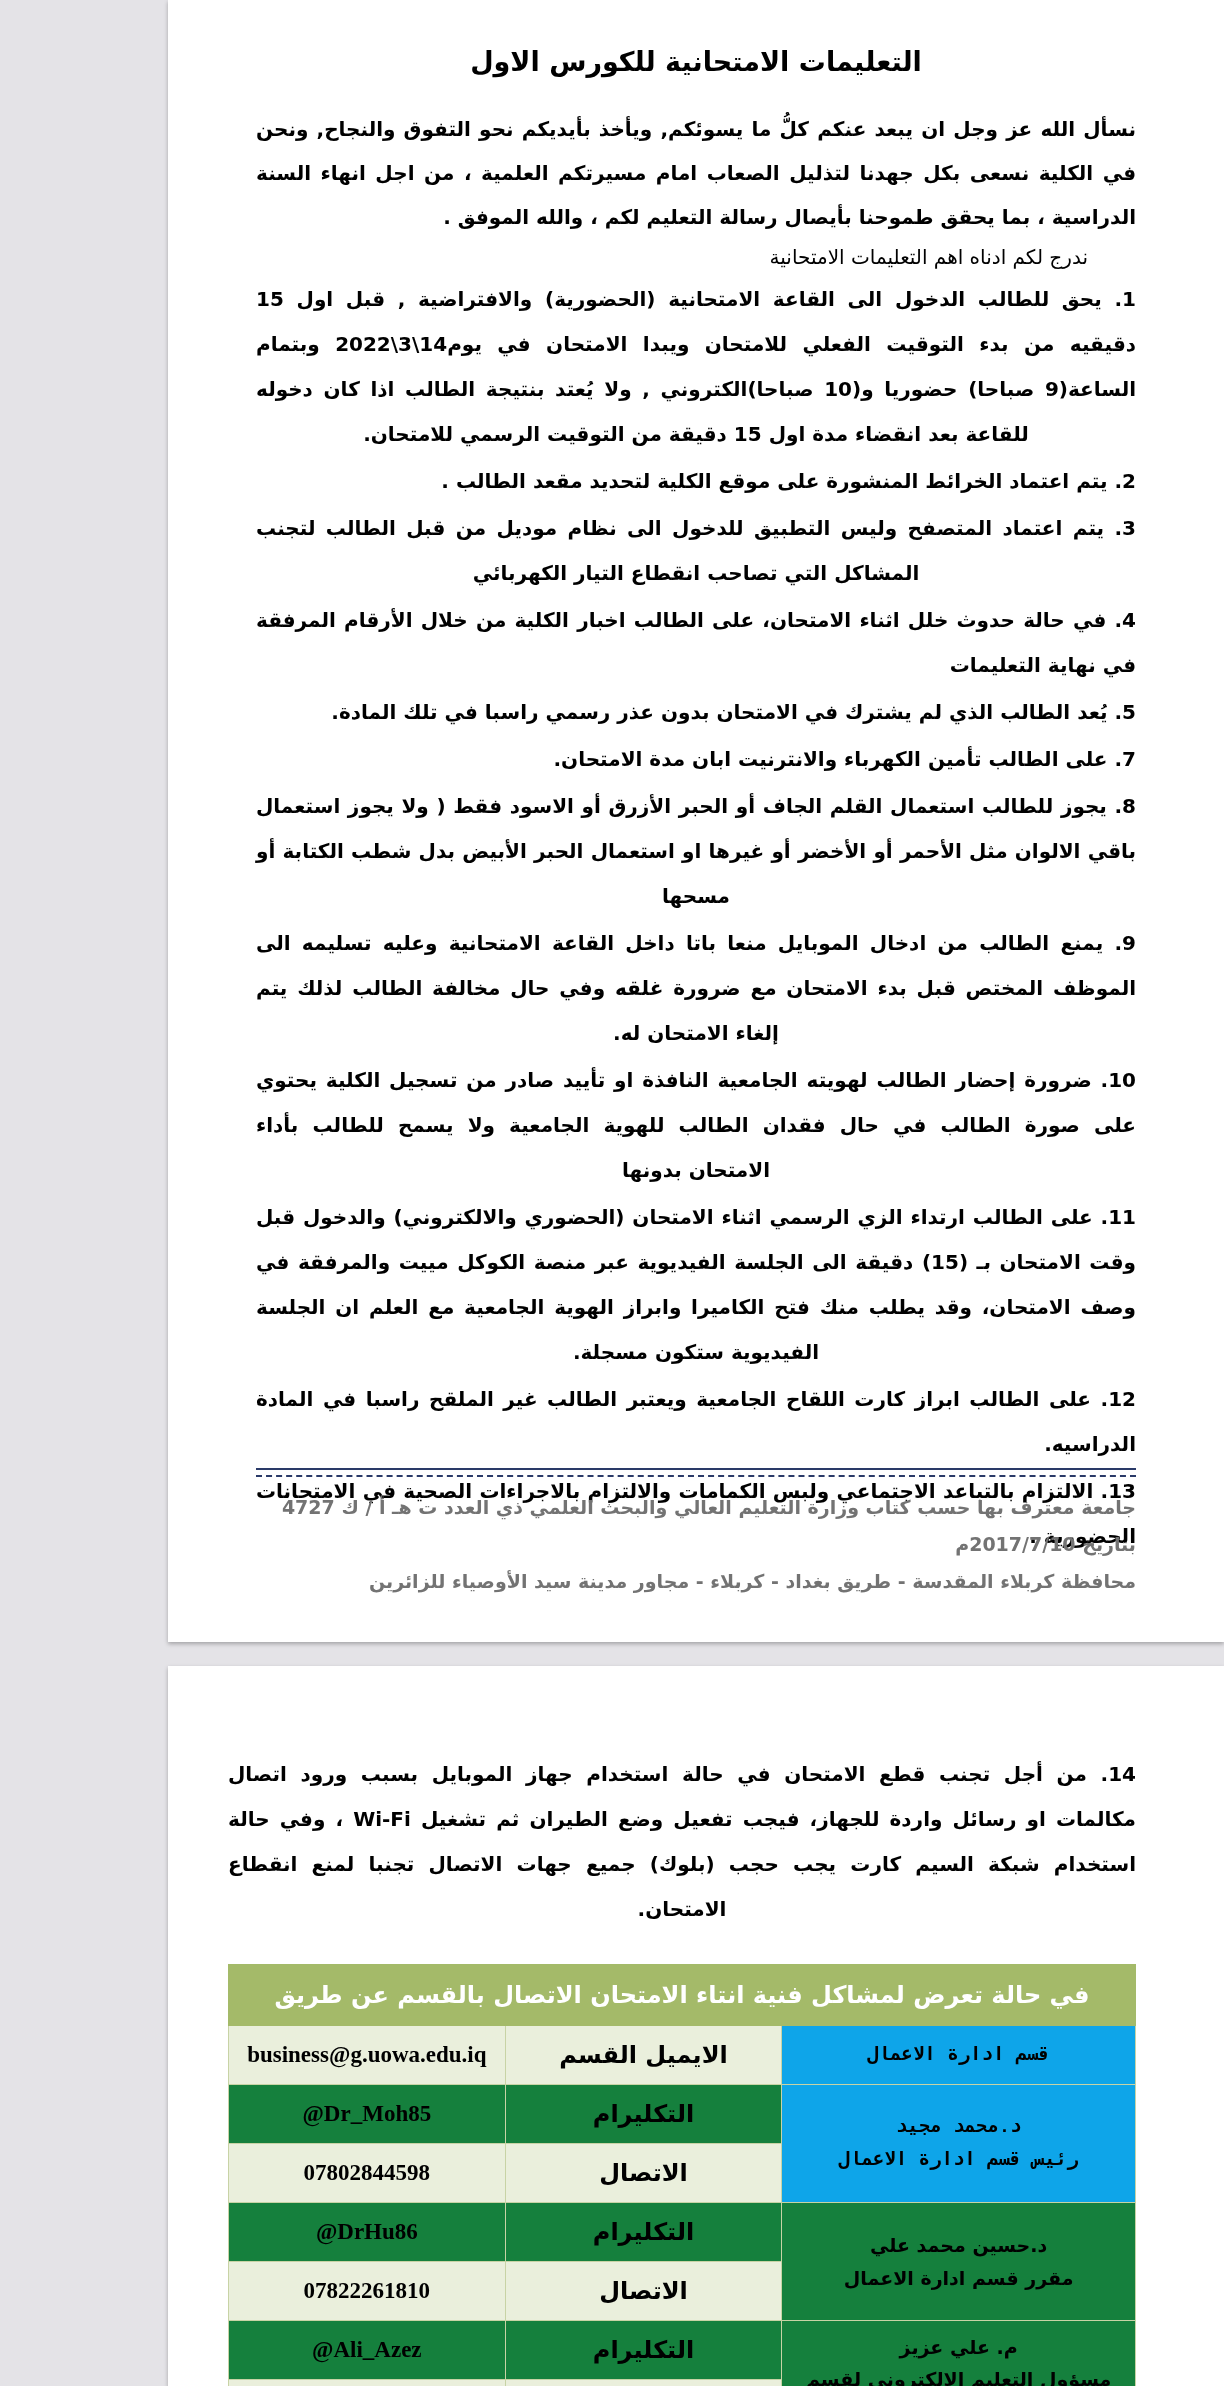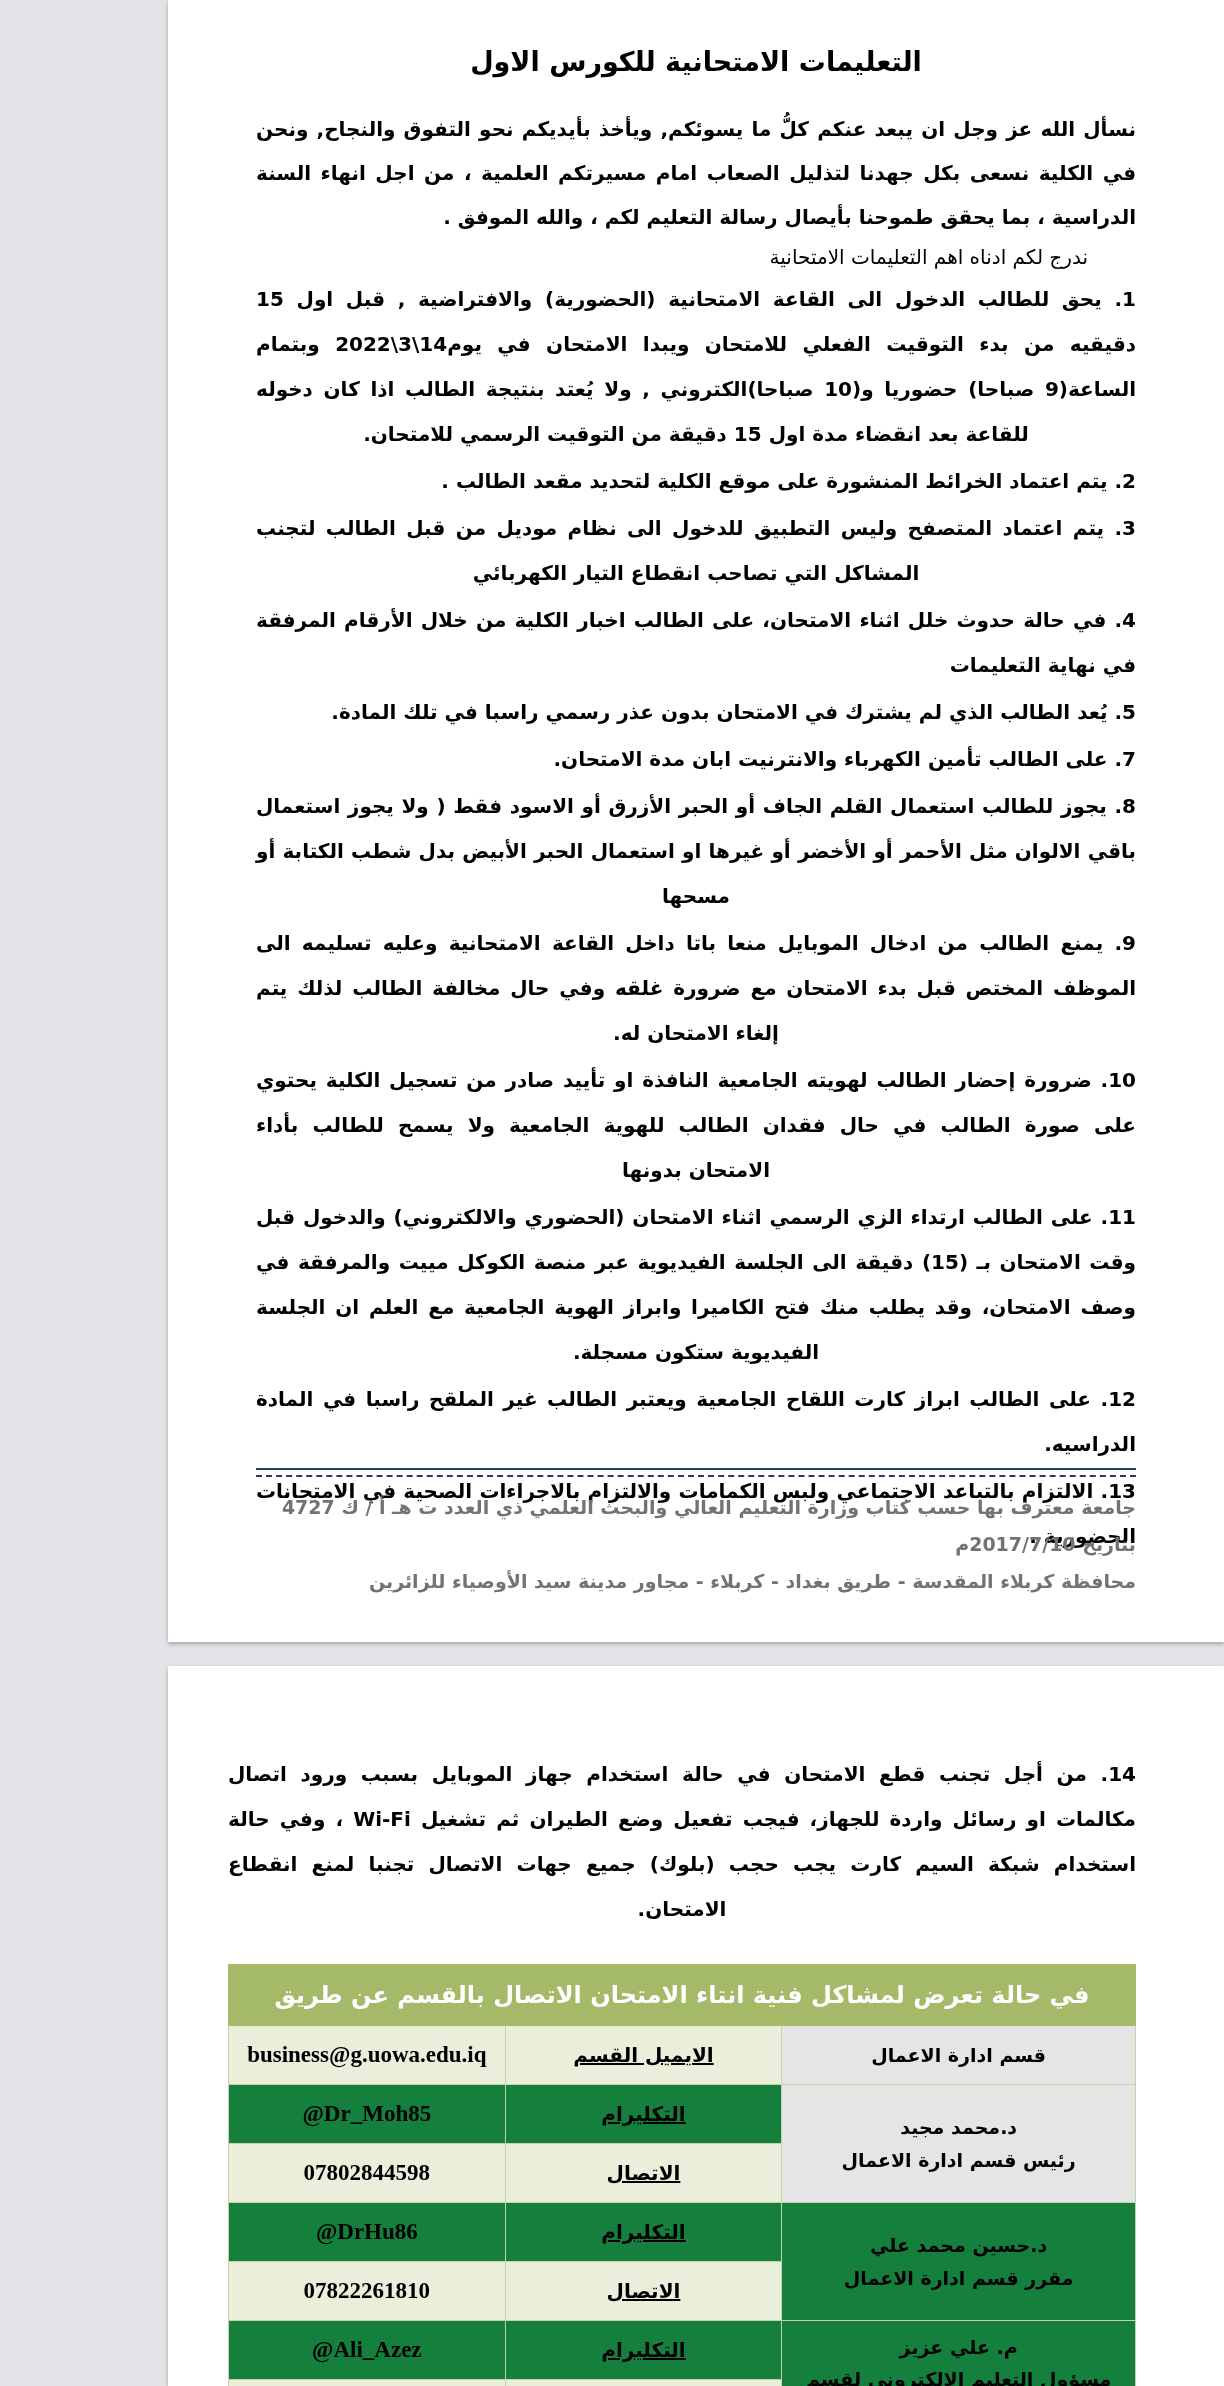--- a/index.html
+++ b/index.html
@@ -90,25 +90,24 @@
     vertical-align:middle;
     height:56px;
     background:#15803d;
   }
   .contact-table td.shade{background:#eaefdc;}
   .contact-table td.dept{
     font-size:19px;
     font-weight:bold;
     line-height:1.7;
   }
-  .contact-table td.dept.dept-shade{background:#e5e5e5;}
+  .contact-table td.dept.dept-shade{background:#0ea5e9;font-family:Liberation Mono, monospace;}
   .contact-table td.method{
-    font-size:20px;
-    font-weight:bold;
-    text-decoration:underline;
+    font-size:24px;
+    font-weight:bold;
   }
   .contact-table td.value{
     font-family:"Liberation Serif","DejaVu Serif",serif;
     font-size:23px;
     font-weight:bold;
     direction:ltr;
   }
 </style>
 </head>
 <body>

